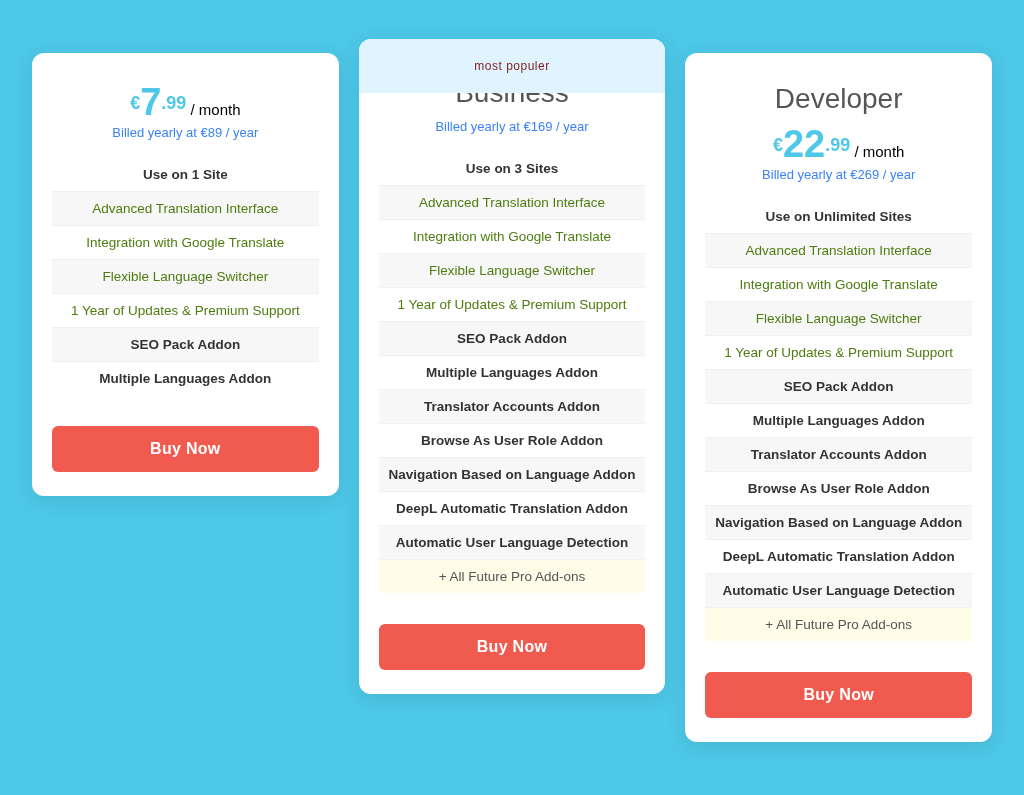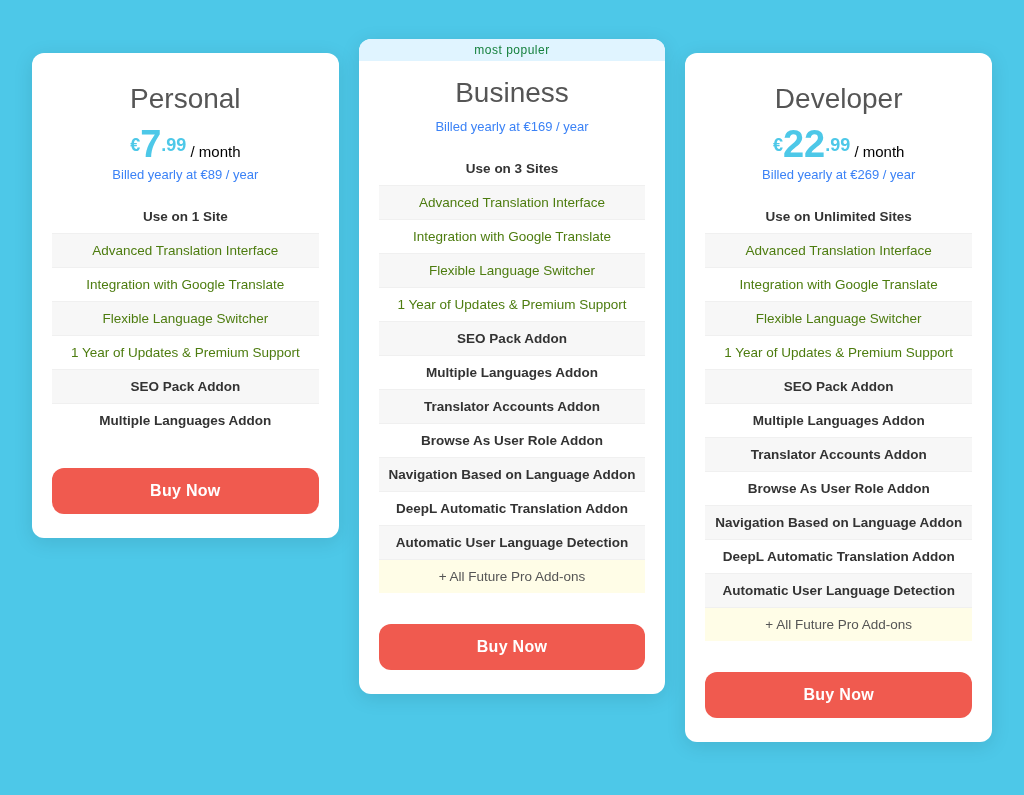--- a/index.html
+++ b/index.html
@@ -36,23 +36,23 @@
     }
     .most-popular-badge {
       position: absolute;
       top: 0;
       left: 0;
       right: 0;
       background: #e0f4ff;
       border-top-left-radius: 12px;
       border-top-right-radius: 12px;
       text-align: center;
-      padding: 4px 0;
+      padding: 20px 0;
       font-size: 12px;
-      color: #15803d;
+      color: #7f1d1d;
       letter-spacing: 0.5px;
     }
     .plan-name {
       text-align: center;
       font-size: 28px;
       font-weight: 400;
       color: #555;
       margin-bottom: 10px;
     }
     .plan-price {
@@ -114,34 +114,33 @@
       font-weight: 400;
       color: #555;
     }
     .buy-btn {
       display: block;
       width: 100%;
       margin-top: 31px;
       background: #f05a4f;
       color: #fff;
       border: none;
-      border-radius: 12px;
+      border-radius: 6px;
       padding: 14px 0;
       font-size: 16px;
       font-weight: 600;
       cursor: pointer;
       letter-spacing: 0.3px;
     }
   </style>
 </head>
 <body>
 
 <div class="pricing-container">
 <div class="plan-card">
-    <h2 class="plan-name">Personal</h2>
     <div class="plan-price">
       <span class="price-currency">€</span><span class="price-main">7</span><span class="price-decimal">.99</span><span class="price-period"> / month</span>
     </div>
     <div class="billed-yearly">Billed yearly at €89 / year</div>
     <ul class="features-list">
   <li class="bold">Use on 1 Site</li>
         <li class="shaded">Advanced Translation Interface</li>
         <li class="">Integration with Google Translate</li>
         <li class="shaded">Flexible Language Switcher</li>
         <li class="">1 Year of Updates &amp; Premium Support</li>

